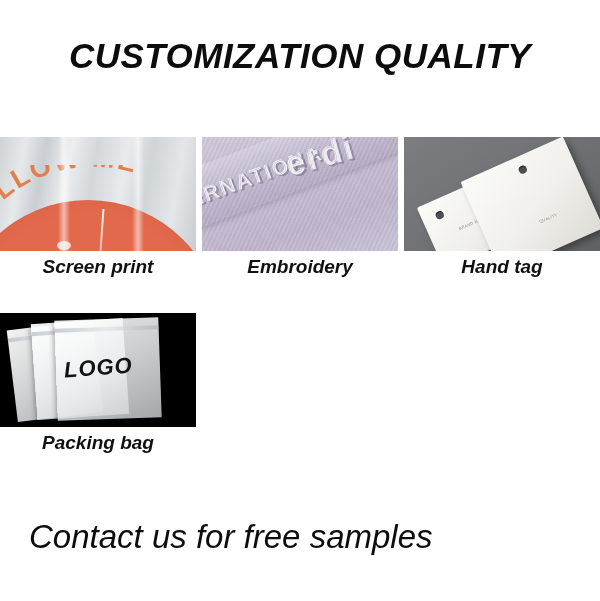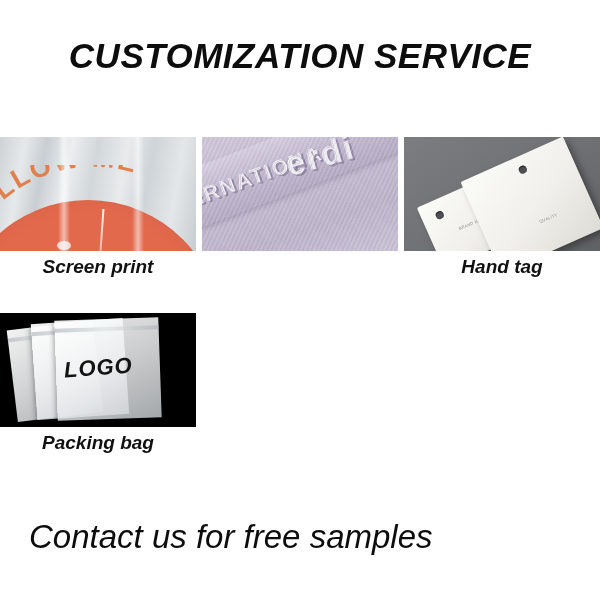--- a/index.html
+++ b/index.html
@@ -300,21 +300,21 @@
     letter-spacing: 1px;
     transform: rotate(-4deg);
     white-space: nowrap;
   }
 </style>
 </head>
 <body>
 
 <div class="page">
 
-  <div class="title">CUSTOMIZATION SERVICE</div>
+  <div class="title">CUSTOMIZATION QUALITY</div>
 
   <div class="grid">
 
     <div class="cell">
       <div class="photo p-screen">
         <div class="arc"></div>
         <div class="arc-txt">
           <svg width="280" height="120" viewBox="0 0 280 120">
             <defs>
               <path id="curve1" d="M 6,128 A 138,138 0 0 1 250,52" fill="none"></path>
@@ -332,20 +332,21 @@
       <div class="cell-label">Screen print</div>
     </div>
 
     <div class="cell">
       <div class="photo p-emb">
         <div class="band"></div>
         <div class="emb-txt t1">ERNATIONA</div>
         <div class="emb-txt t2">erdi</div>
         <div class="grain"></div>
       </div>
+      <div class="cell-label">Embroidery</div>
     </div>
 
 
 
     <div class="cell">
       <div class="photo p-tag">
         <div class="tag tag-a">
           <div class="hole" style="left:14px; top:12px;"></div>
           <div class="tiny" style="left:30px; top:34px; transform:rotate(2deg);">BRAND NAME</div>
         </div>

